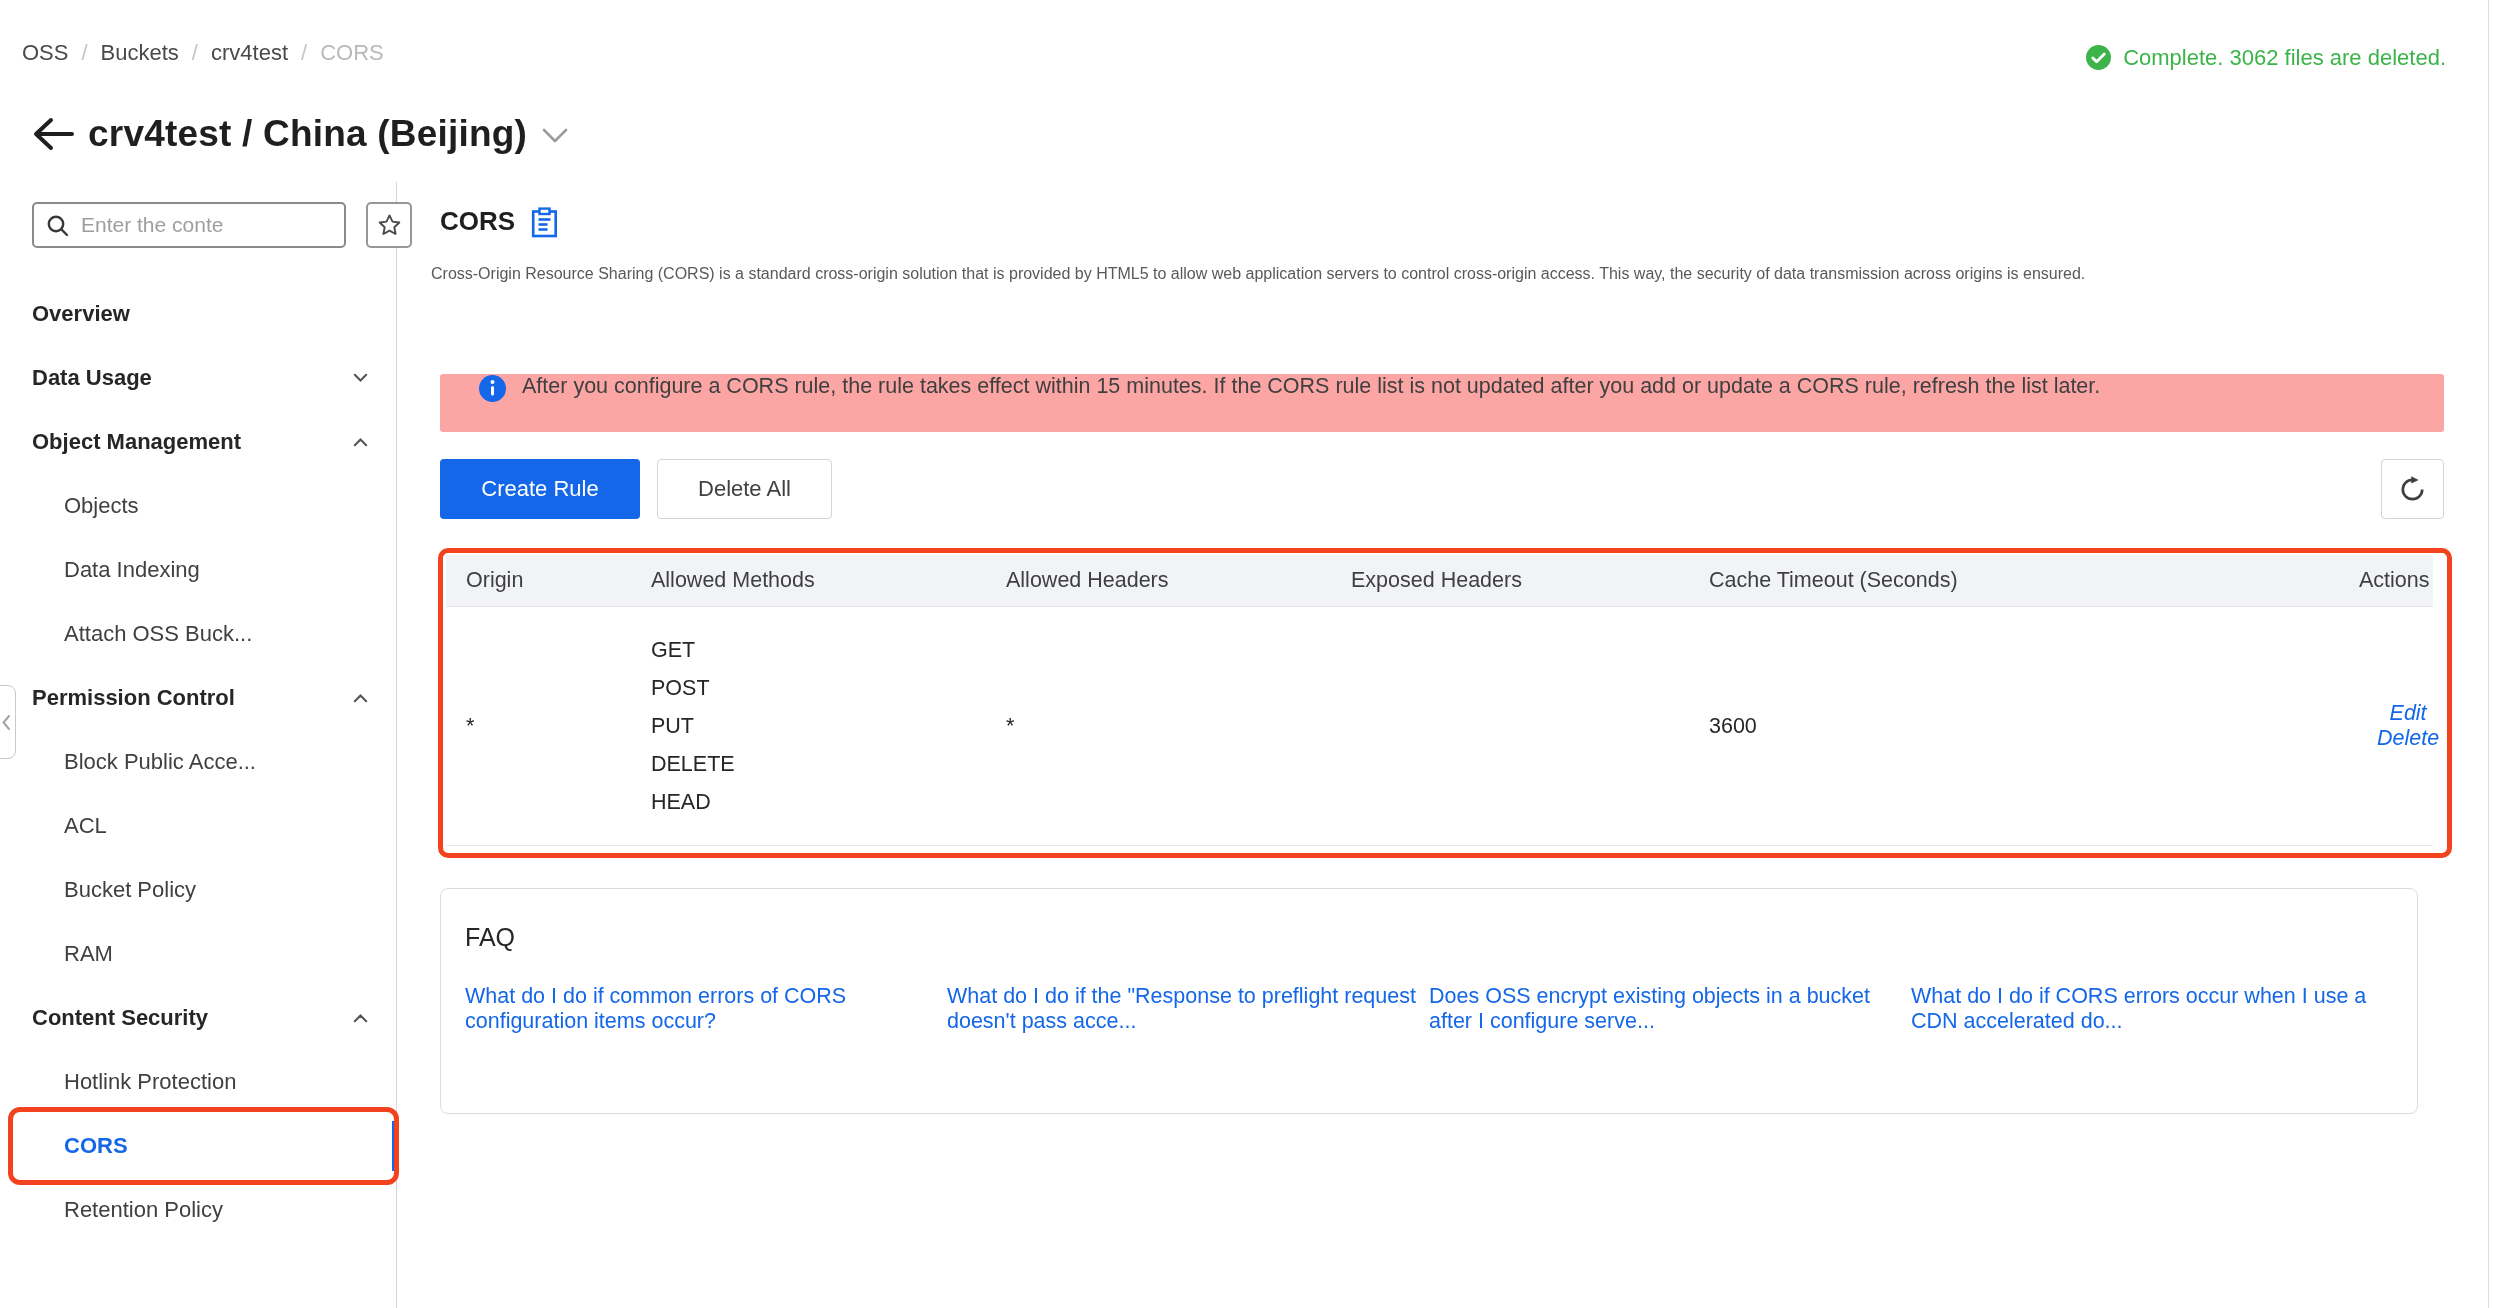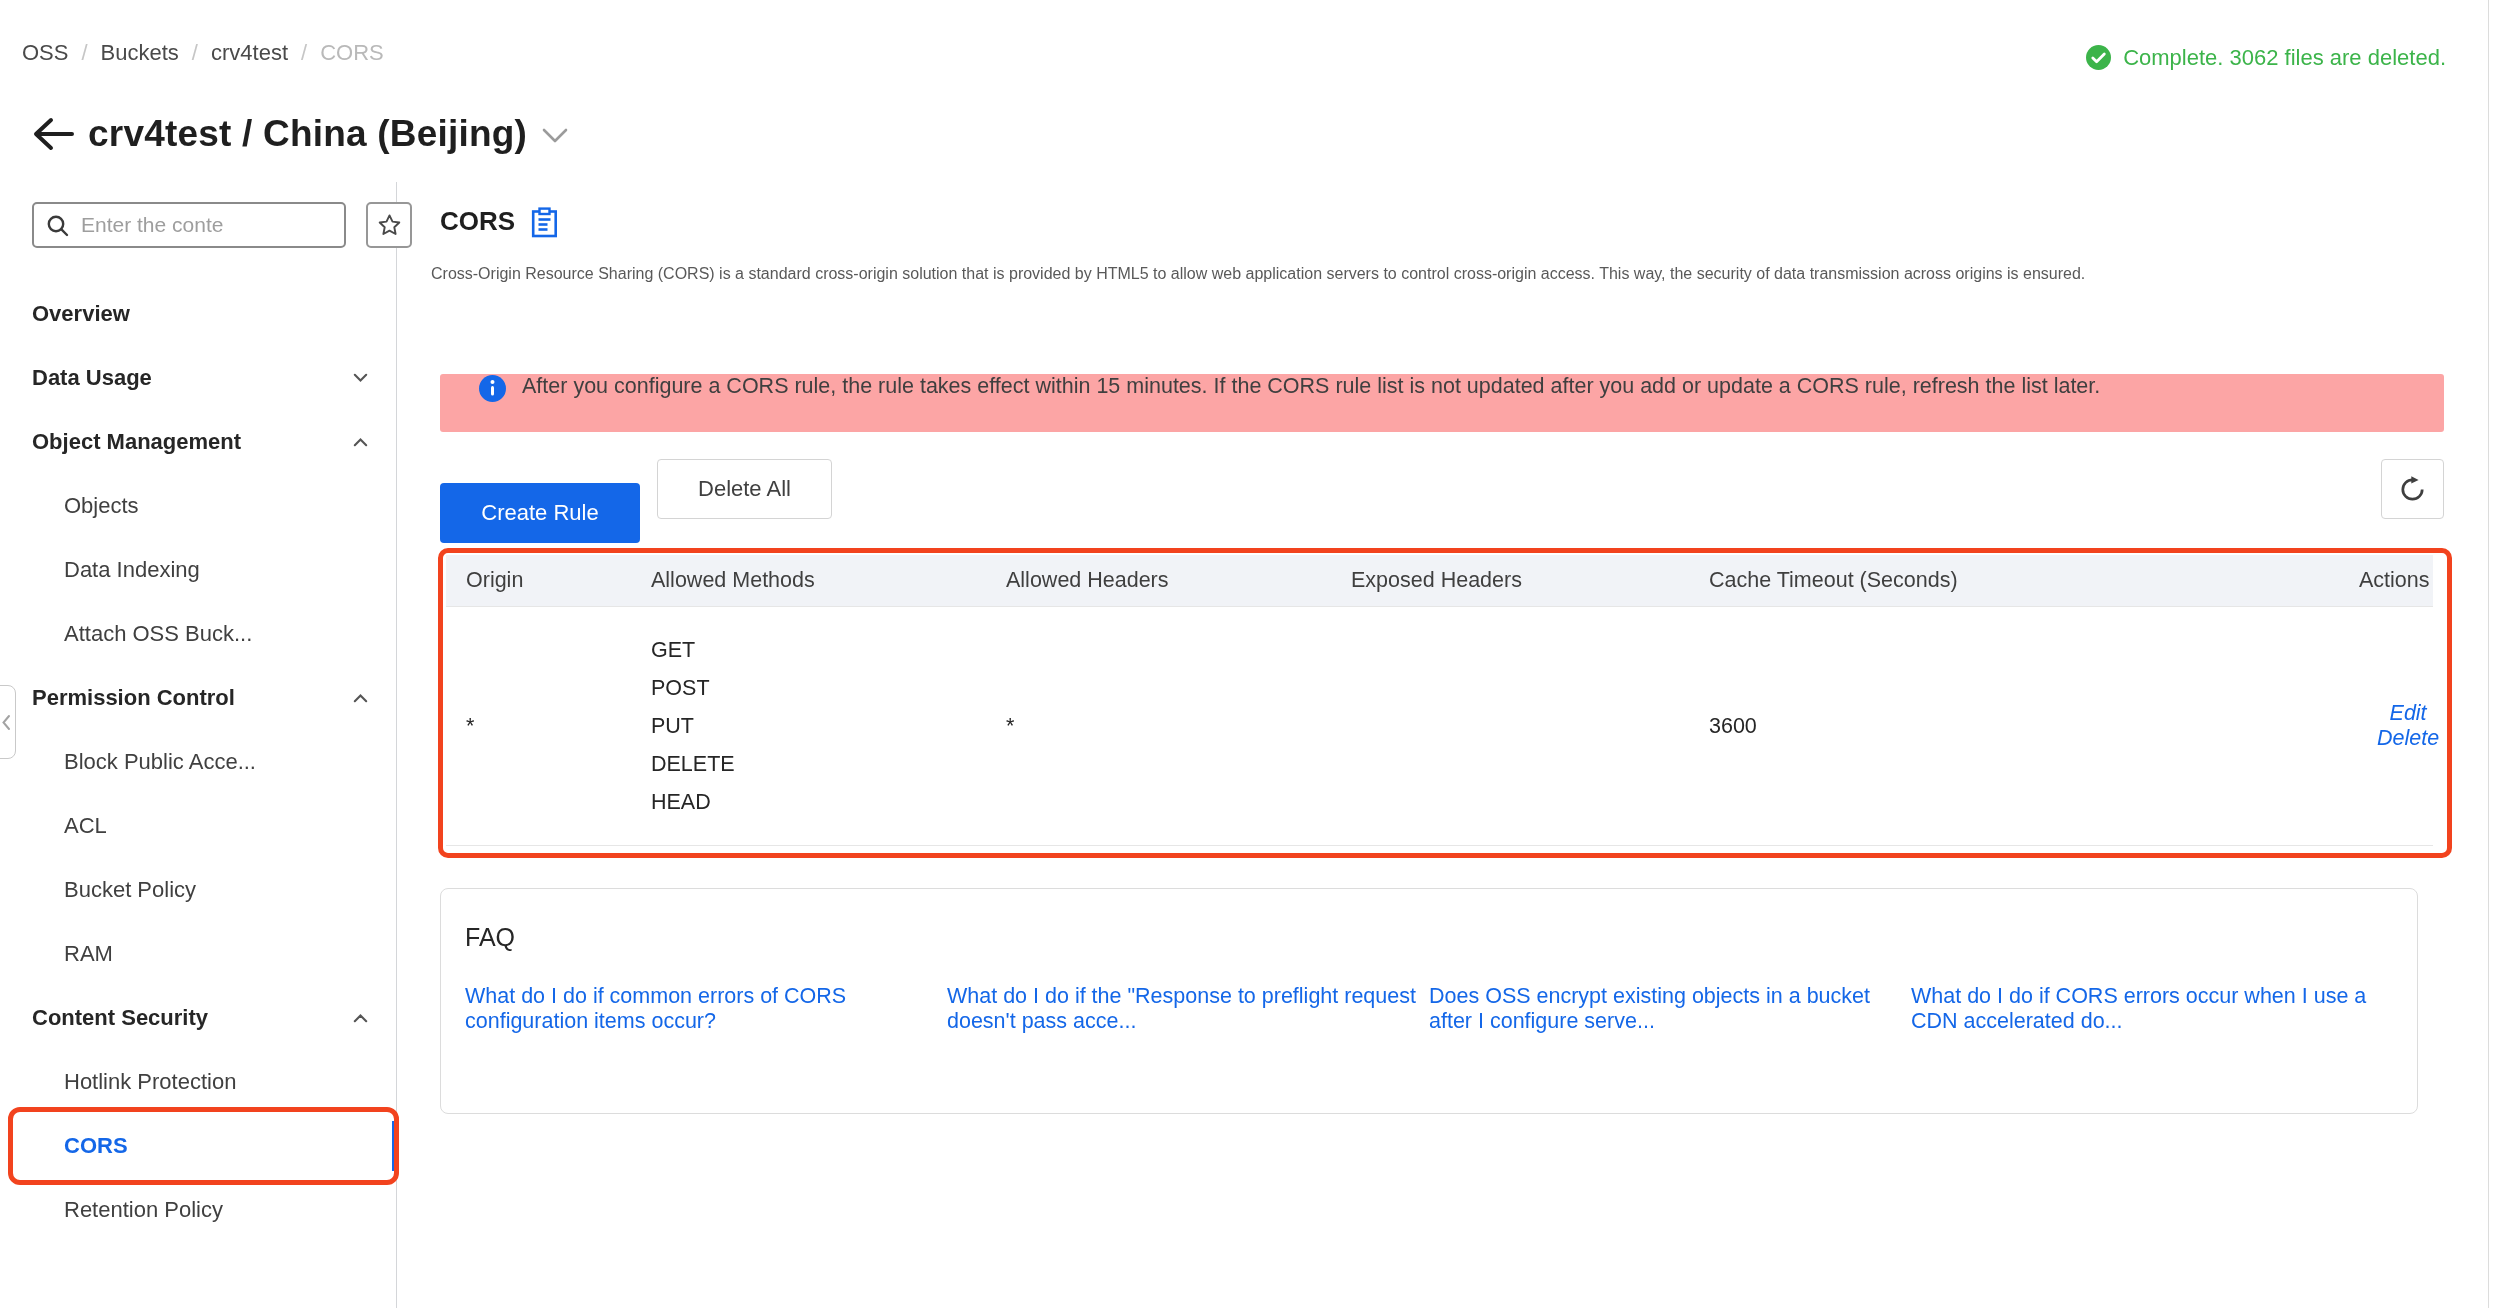--- a/index.html
+++ b/index.html
@@ -36,21 +36,21 @@
   .nav-item.annotated .anno { content:''; position:absolute; left:8px; right:-3px; top:-7px; bottom:-7px; border:5px solid #f2431e; border-radius:12px; pointer-events:none; box-sizing:border-box; }
   .collapse-handle { position:absolute; left:-10px; top:503px; width:26px; height:74px; background:#fff; border:1px solid #c9c9c9; border-radius:8px; box-sizing:border-box; display:flex; align-items:center; justify-content:flex-end; padding-right:4px; cursor:pointer; }
 
   
   .main-heading { position:absolute; left:440px; top:200px; height:42px; display:flex; align-items:center; gap:16px; font-size:26px; font-weight:700; color:#1f1f1f; }
   .doc-icon { display:flex; cursor:pointer; margin-top:2px; }
   .description { position:absolute; left:424px; top:254px; width:1988px; font-size:16px; line-height:40px; color:#595959;margin-left:7px; }
   .banner { position:absolute; left:440px; top:374px; width:2004px; height:58px; background:#fca5a5; border-radius:3px; display:flex; align-items:flex-start; padding:0 20px 0 38px; box-sizing:border-box; gap:15px; font-size:21.5px; color:#3f3f3f; }
   .btn-row { position:absolute; left:440px; top:459px; display:flex; gap:17px; }
   .btn { height:60px; border-radius:4px; font-size:22px; display:flex; align-items:center; justify-content:center; cursor:pointer; box-sizing:border-box; font-family:"Liberation Sans",sans-serif; }
-  .btn-primary { width:200px; background:#1467e8; color:#fff; border:none;margin-top:24px; }
+  .btn-primary { width:200px; background:#1467e8; color:#fff; border:none; }
   .btn-default { width:175px; background:#fff; color:#404040; border:1px solid #d4d4d4; }
   .refresh-btn { position:absolute; left:2381px; top:459px; width:63px; height:60px; border:1px solid #d4d4d4; border-radius:4px; background:#fff; display:flex; align-items:center; justify-content:center; cursor:pointer; box-sizing:border-box; }
 
   
   .table-anno { position:absolute; left:438px; top:548px; width:2014px; height:310px; border:5px solid #f2431e; border-radius:10px; box-sizing:border-box; padding:2px 14px 6px 3px; background:#fff; }
   .t-grid { display:grid; grid-template-columns:185px 355px 345px 358px 650px 1fr; padding-left:20px; box-sizing:border-box; }
   .t-header { background:#f1f3f7; height:52px; align-items:center; font-size:21.5px; color:#3f3f3f; border-bottom:1px solid #e6e6e6; }
   .t-header .col-actions { text-align:right; padding-right:22px; }
   .t-row { height:239px; align-items:center; font-size:21.5px; color:#262626; border-bottom:1px solid #e6e6e6; background:#fff; }
   .methods div { line-height:38px; }

